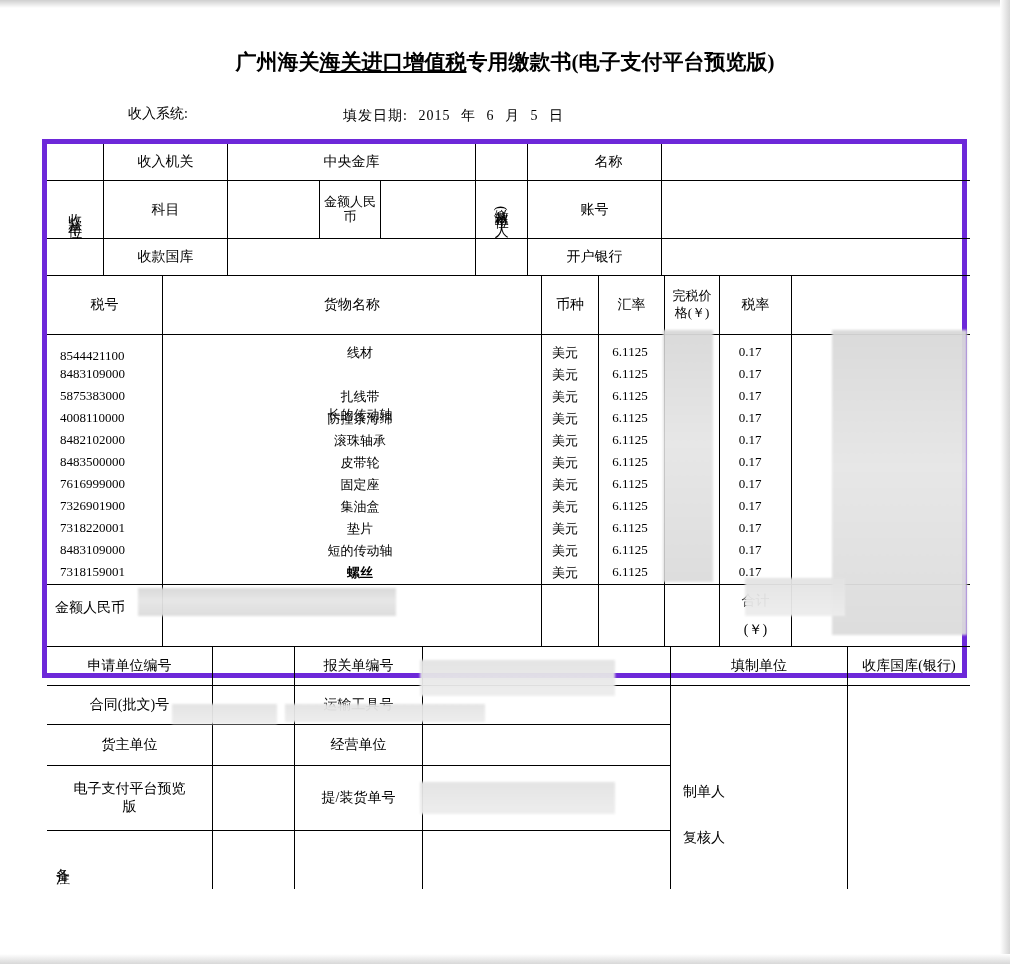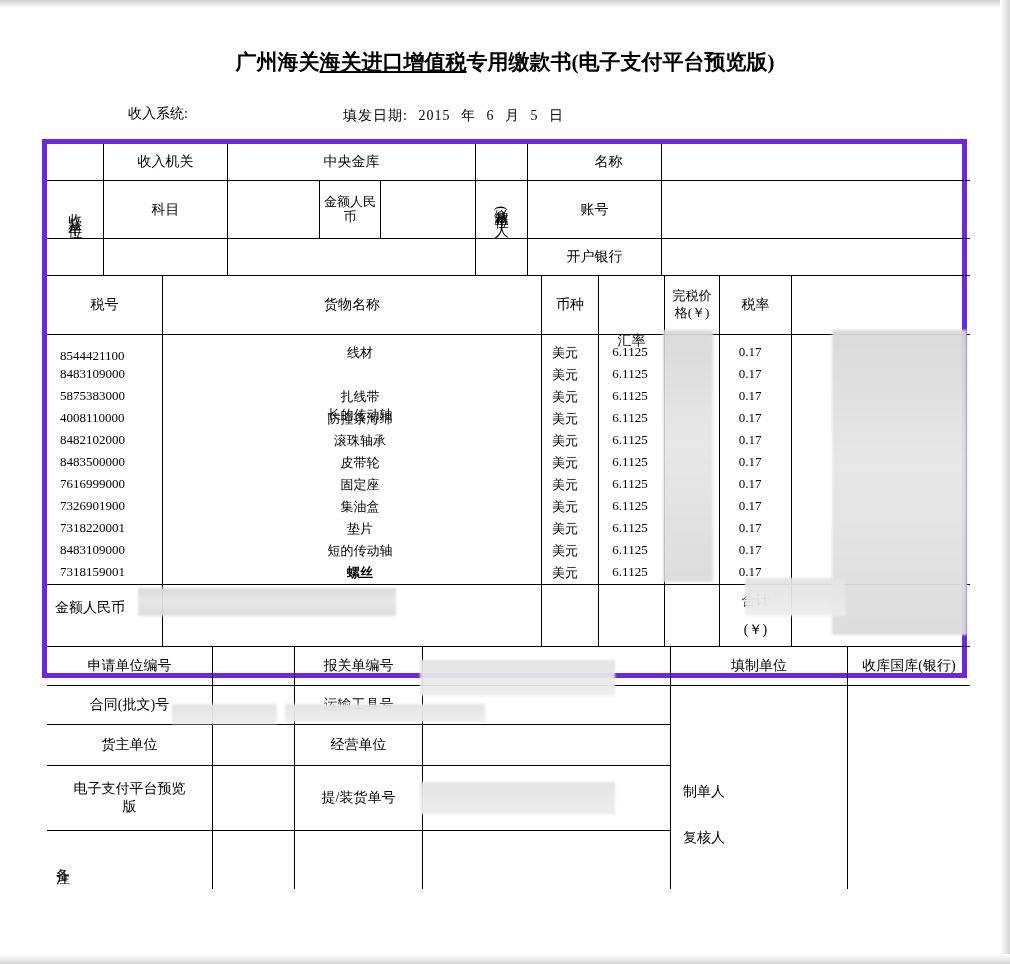--- a/index.html
+++ b/index.html
@@ -212,32 +212,33 @@
 
     <div class="cell vstack" style="left:0; top:0; width:56px; height:131px;">
       <span style="writing-mode:vertical-rl; letter-spacing:4px; font-size:14px;">收款单位</span>
     </div>
     <div class="cell" style="left:57px; top:0; width:123px; height:36px;">收入机关</div>
     <div class="cell" style="left:181px; top:0; width:247px; height:36px;">中央金库</div>
     <div class="cell" style="left:57px; top:37px; width:123px; height:57px;">科目</div>
     <div class="cell" style="left:273px; top:37px; width:60px; height:57px; flex-direction:column; line-height:1.15;">
       <span style="font-size:13px;">金额人民币</span>
     </div>
+    <div class="cell" style="left:57px; top:95px; width:123px; height:36px;">收款国库</div>
 
     <div class="cell vstack" style="left:429px; top:0; width:51px; height:131px;">
       <span style="writing-mode:vertical-rl; letter-spacing:2px; font-size:14px;">缴款单位(人)</span>
     </div>
     <div class="cell" style="left:495px; top:0; width:133px; height:36px;">名称</div>
     <div class="cell" style="left:481px; top:37px; width:133px; height:57px;">账号</div>
     <div class="cell" style="left:481px; top:95px; width:133px; height:36px;">开户银行</div>
 
     <div class="cell" style="left:0; top:131px; width:115px; height:59px;">税号</div>
     <div class="cell" style="left:116px; top:131px; width:378px; height:59px;">货物名称</div>
     <div class="cell" style="left:495px; top:131px; width:56px; height:59px;">币种</div>
-    <div class="cell" style="left:552px; top:131px; width:65px; height:59px;margin-top:36px;">汇率</div>
+    <div class="cell" style="left:552px; top:131px; width:65px; height:59px;">汇率</div>
     <div class="cell" style="left:618px; top:131px; width:54px; height:59px; font-size:13px; padding:0 2px;">完税价格(￥)</div>
     <div class="cell" style="left:673px; top:131px; width:71px; height:59px;">税率</div>
 
     <div class="cell left" style="left:8px; top:452px; width:140px; height:24px; justify-content:flex-start;">金额人民币</div>
     <div class="cell" style="left:673px; top:443px; width:71px; height:28px;">合计</div>
     <div class="cell" style="left:673px; top:472px; width:71px; height:28px;">(￥)</div>
 
     <div class="cell" style="left:0; top:502px; width:165px; height:39px;">申请单位编号</div>
     <div class="cell" style="left:248px; top:502px; width:127px; height:39px;">报关单编号</div>
 

